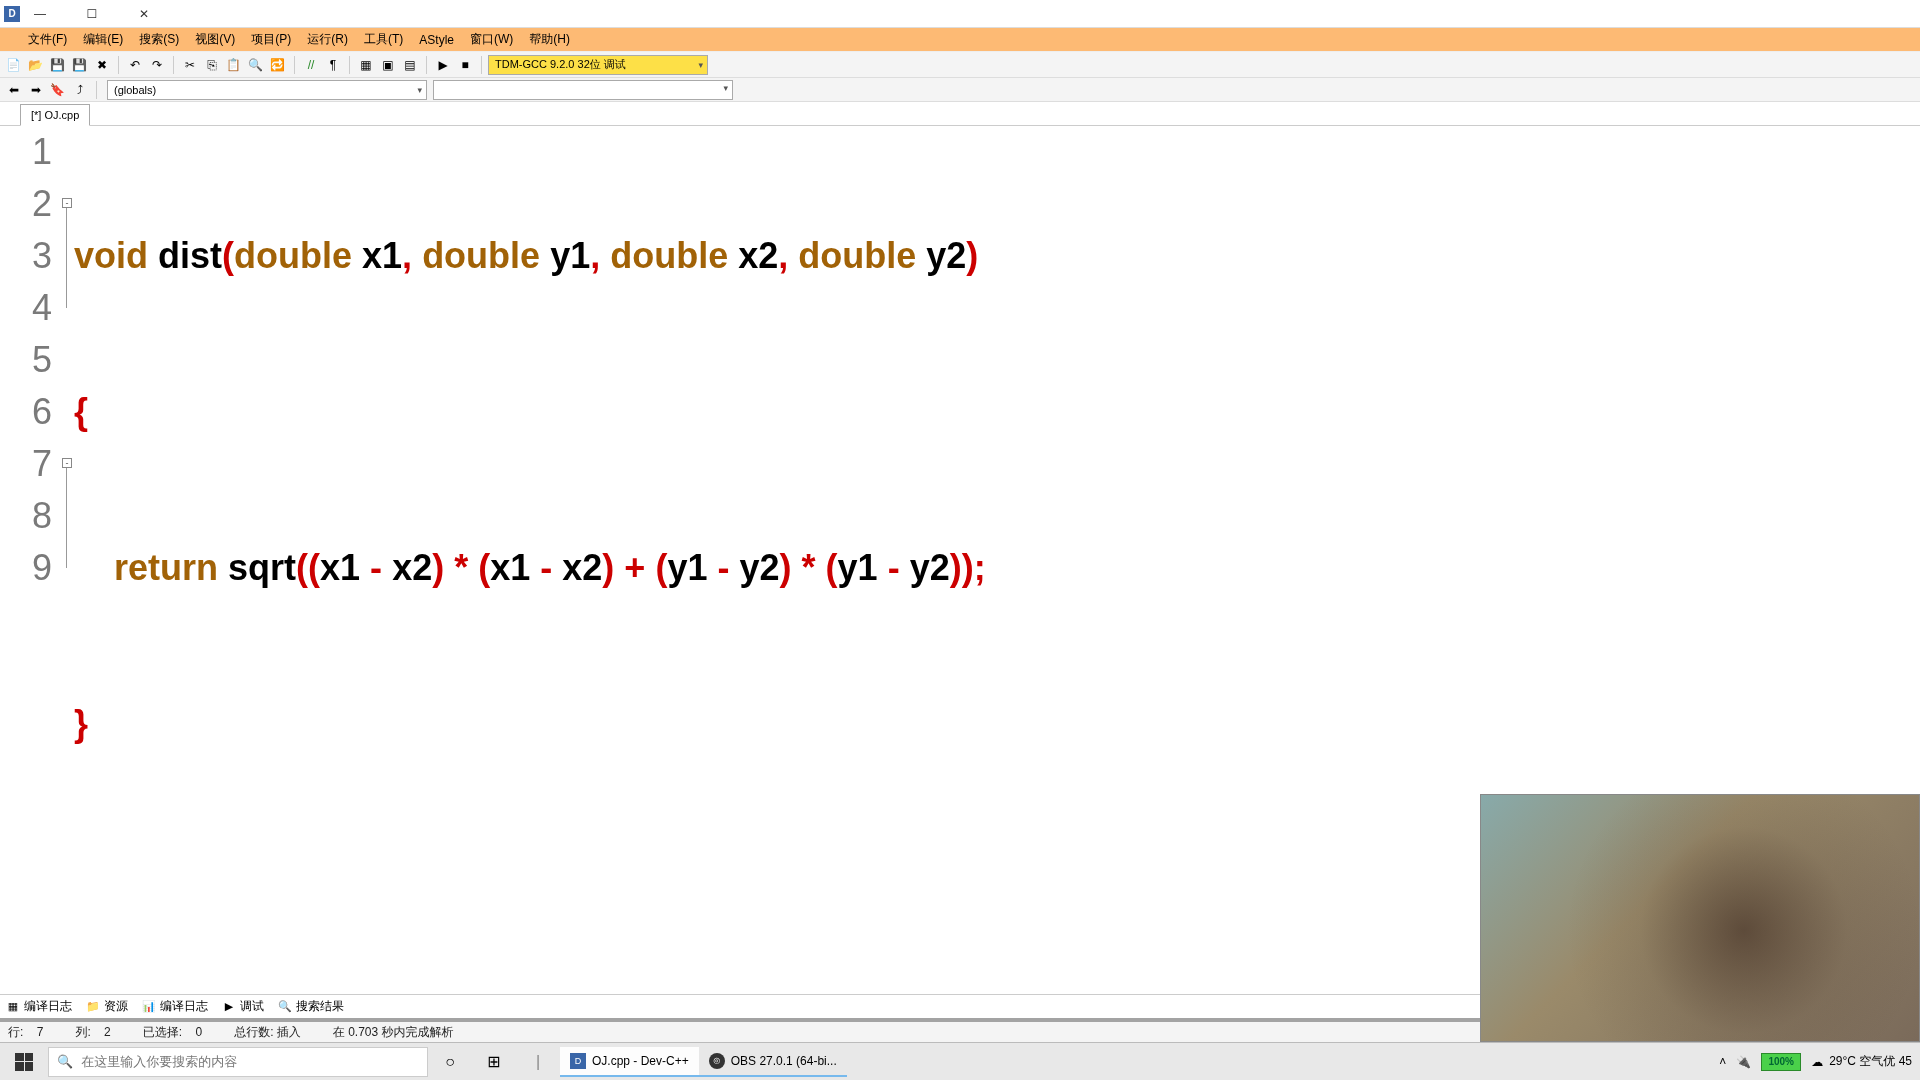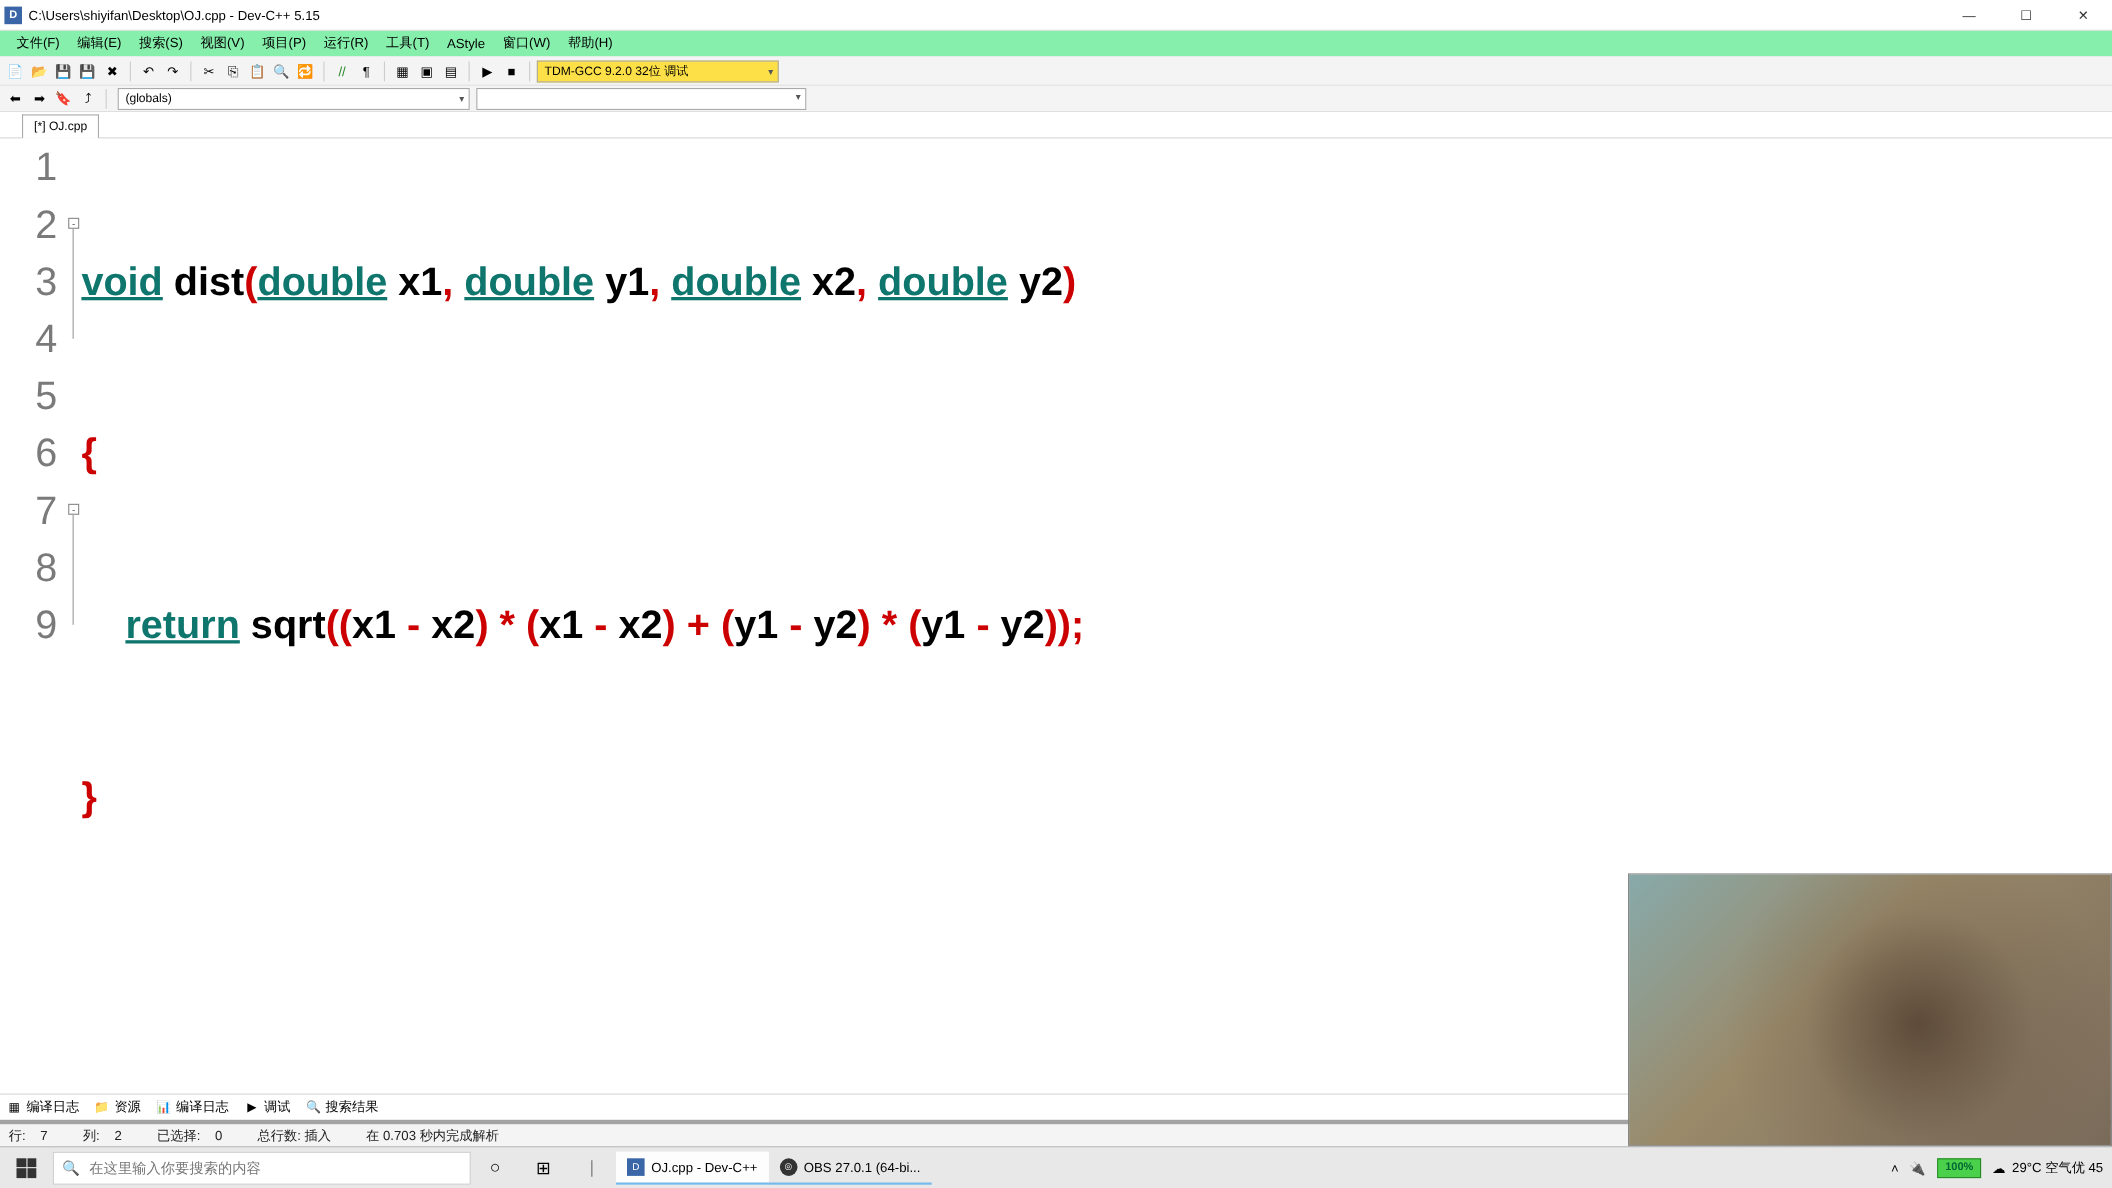--- a/index.html
+++ b/index.html
@@ -4,21 +4,21 @@
 <style>
 * { margin: 0; padding: 0; box-sizing: border-box; font-family: "Microsoft YaHei", Arial, sans-serif; }
 html, body { width: 1920px; height: 1080px; overflow: hidden; background: #fff; }
 
 .titlebar { height: 28px; background: #fff; display: flex; align-items: center; padding: 0 4px; border-bottom: 1px solid #ddd; }
 .titlebar .icon-app { width: 16px; height: 16px; background: #3a66a8; margin-right: 6px; display:inline-flex;align-items:center;justify-content:center;color:#fff;font-size:10px;font-weight:bold;}
 .titlebar .title { font-size: 12px; color: #000; flex: 1; }
 .winbtns { display: flex; gap: 24px; margin-right: 8px; }
 .winbtn { width: 28px; height: 20px; display:flex;align-items:center;justify-content:center; font-size: 12px; color:#333; }
 
-.menubar { height: 24px; display: flex; align-items: center; padding: 0 7px; background:#86efac; border-bottom:1px solid #eee;}
+.menubar { height: 24px; display: flex; align-items: center; padding: 0 20px; background:#fdba74; border-bottom:1px solid #eee;}
 .menubar .menu-item { font-size: 12px; padding: 2px 8px; color:#000;}
 
 .toolbar { height: 26px; display:flex; align-items:center; background:#f4f4f4; border-bottom:1px solid #ddd; padding:0 4px; gap:2px;}
 .tb-btn { width:20px; height:20px; display:flex;align-items:center;justify-content:center; border:1px solid transparent; font-size:12px;}
 .tb-sep { width:1px; height:18px; background:#ccc; margin:0 4px;}
 .tb-combo { height:20px; border:1px solid #aaa; background:#fde047; font-size:11px; display:flex;align-items:center; padding:0 18px 0 6px; position:relative;}
 .tb-combo::after{content:"▾"; position:absolute; right:4px; font-size:9px; color:#555;}
 
 .toolbar2 { height: 24px; display:flex; align-items:center; background:#f4f4f4; border-bottom:1px solid #ddd; padding:0 4px; gap:2px;}
 .tb2-btn { width:20px; height:20px; display:flex;align-items:center;justify-content:center;font-size:12px;}
@@ -30,21 +30,21 @@
 .tabstrip { height: 24px; display:flex; align-items:flex-end; background:#fff; padding-left:20px; border-bottom:1px solid #ccc;}
 .tab { height:22px; padding:0 10px; border:1px solid #aaa; border-bottom:1px solid #fff; background:#fff; font-size:11px; display:flex; align-items:center; position:relative; bottom:-1px;}
 
 .editor { position:relative; height: calc(1080px - 28px - 24px - 26px - 24px - 24px - 24px - 24px - 38px); background:#fff; display:flex;}
 .gutter { width: 62px; text-align:right; padding-right:10px; font-family: Consolas, monospace; font-size: 36px; line-height: 52px; color:#7a7a7a;}
 .fold-col { width: 12px; position:relative;}
 .fold-box { position:absolute; left:0; width:10px; height:10px; border:1px solid #888; font-size:9px; line-height:8px; text-align:center; color:#555; background:#fff;}
 .fold-line { position:absolute; left:4px; width:1px; background:#999;}
 .code { flex:1; font-family: Consolas, "Courier New", monospace; font-size: 36px; line-height: 52px; font-weight:bold; white-space:pre;}
 .code .line { height:52px; position:relative;}
-.tok-kw { color:#0f766e; font-weight:bold;text-decoration:underline;}
+.tok-kw { color:#a16207; font-weight:bold;}
 .tok-id { color:#000;text-align:center;}
 .tok-paren { color:#cc0000;}
 .tok-op { color:#cc0000;}
 .tok-comma { color:#cc0000;}
 .tok-semi { color:#cc0000;}
 
 .bottom-tabs { height:24px; border-top:1px solid #ccc; display:flex; align-items:center; padding:0 6px; gap:14px; font-size:12px;}
 .bottom-tabs .bt { display:flex; align-items:center; gap:4px;}
 .bt-icon { width:14px; height:14px; display:inline-flex; align-items:center; justify-content:center; font-size:11px;}
 
@@ -64,21 +64,20 @@
 
 .webcam { position:absolute; right:0; bottom:38px; width:440px; height:248px; background:linear-gradient(135deg,#8aa 0%, #9a8a6a 40%, #7a6a5a 100%); border:1px solid #888;}
 .webcam::before{content:""; position:absolute; inset:0; background:radial-gradient(circle at 60% 55%, rgba(60,40,30,0.6) 0%, rgba(60,40,30,0.1) 35%, transparent 60%);}
 
 </style>
 </head>
 <body>
 
 <div class="titlebar">
   <span class="icon-app">D</span>
-  <span class="title">C:\Users\shiyifan\Desktop\OJ.cpp - Dev-C++ 5.15</span>
   <div class="winbtns">
     <div class="winbtn">—</div>
     <div class="winbtn">☐</div>
     <div class="winbtn">✕</div>
   </div>
 </div>
 
 <div class="menubar">
   <div class="menu-item">文件(F)</div>
   <div class="menu-item">编辑(E)</div>

